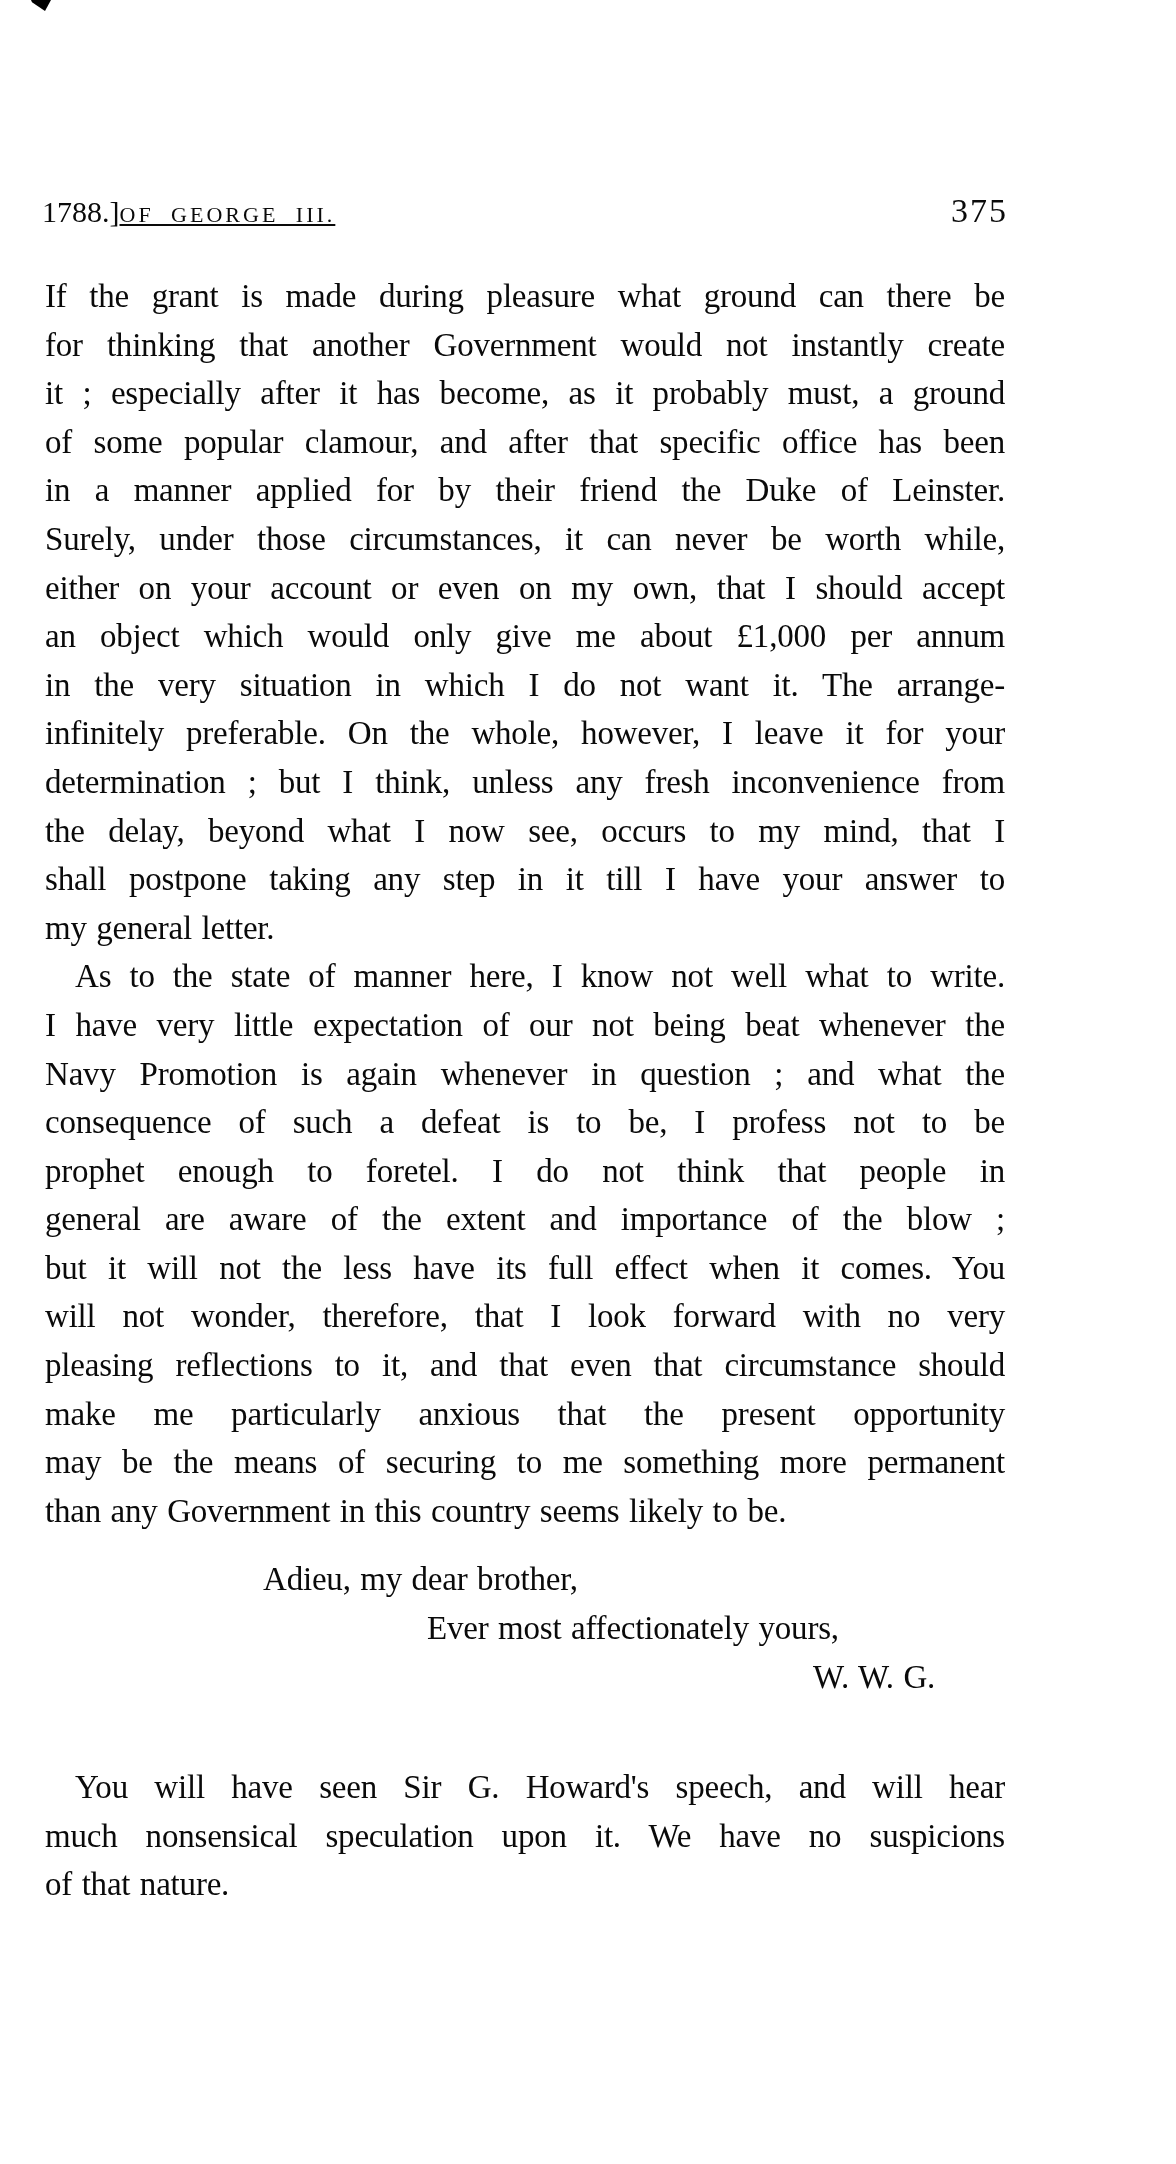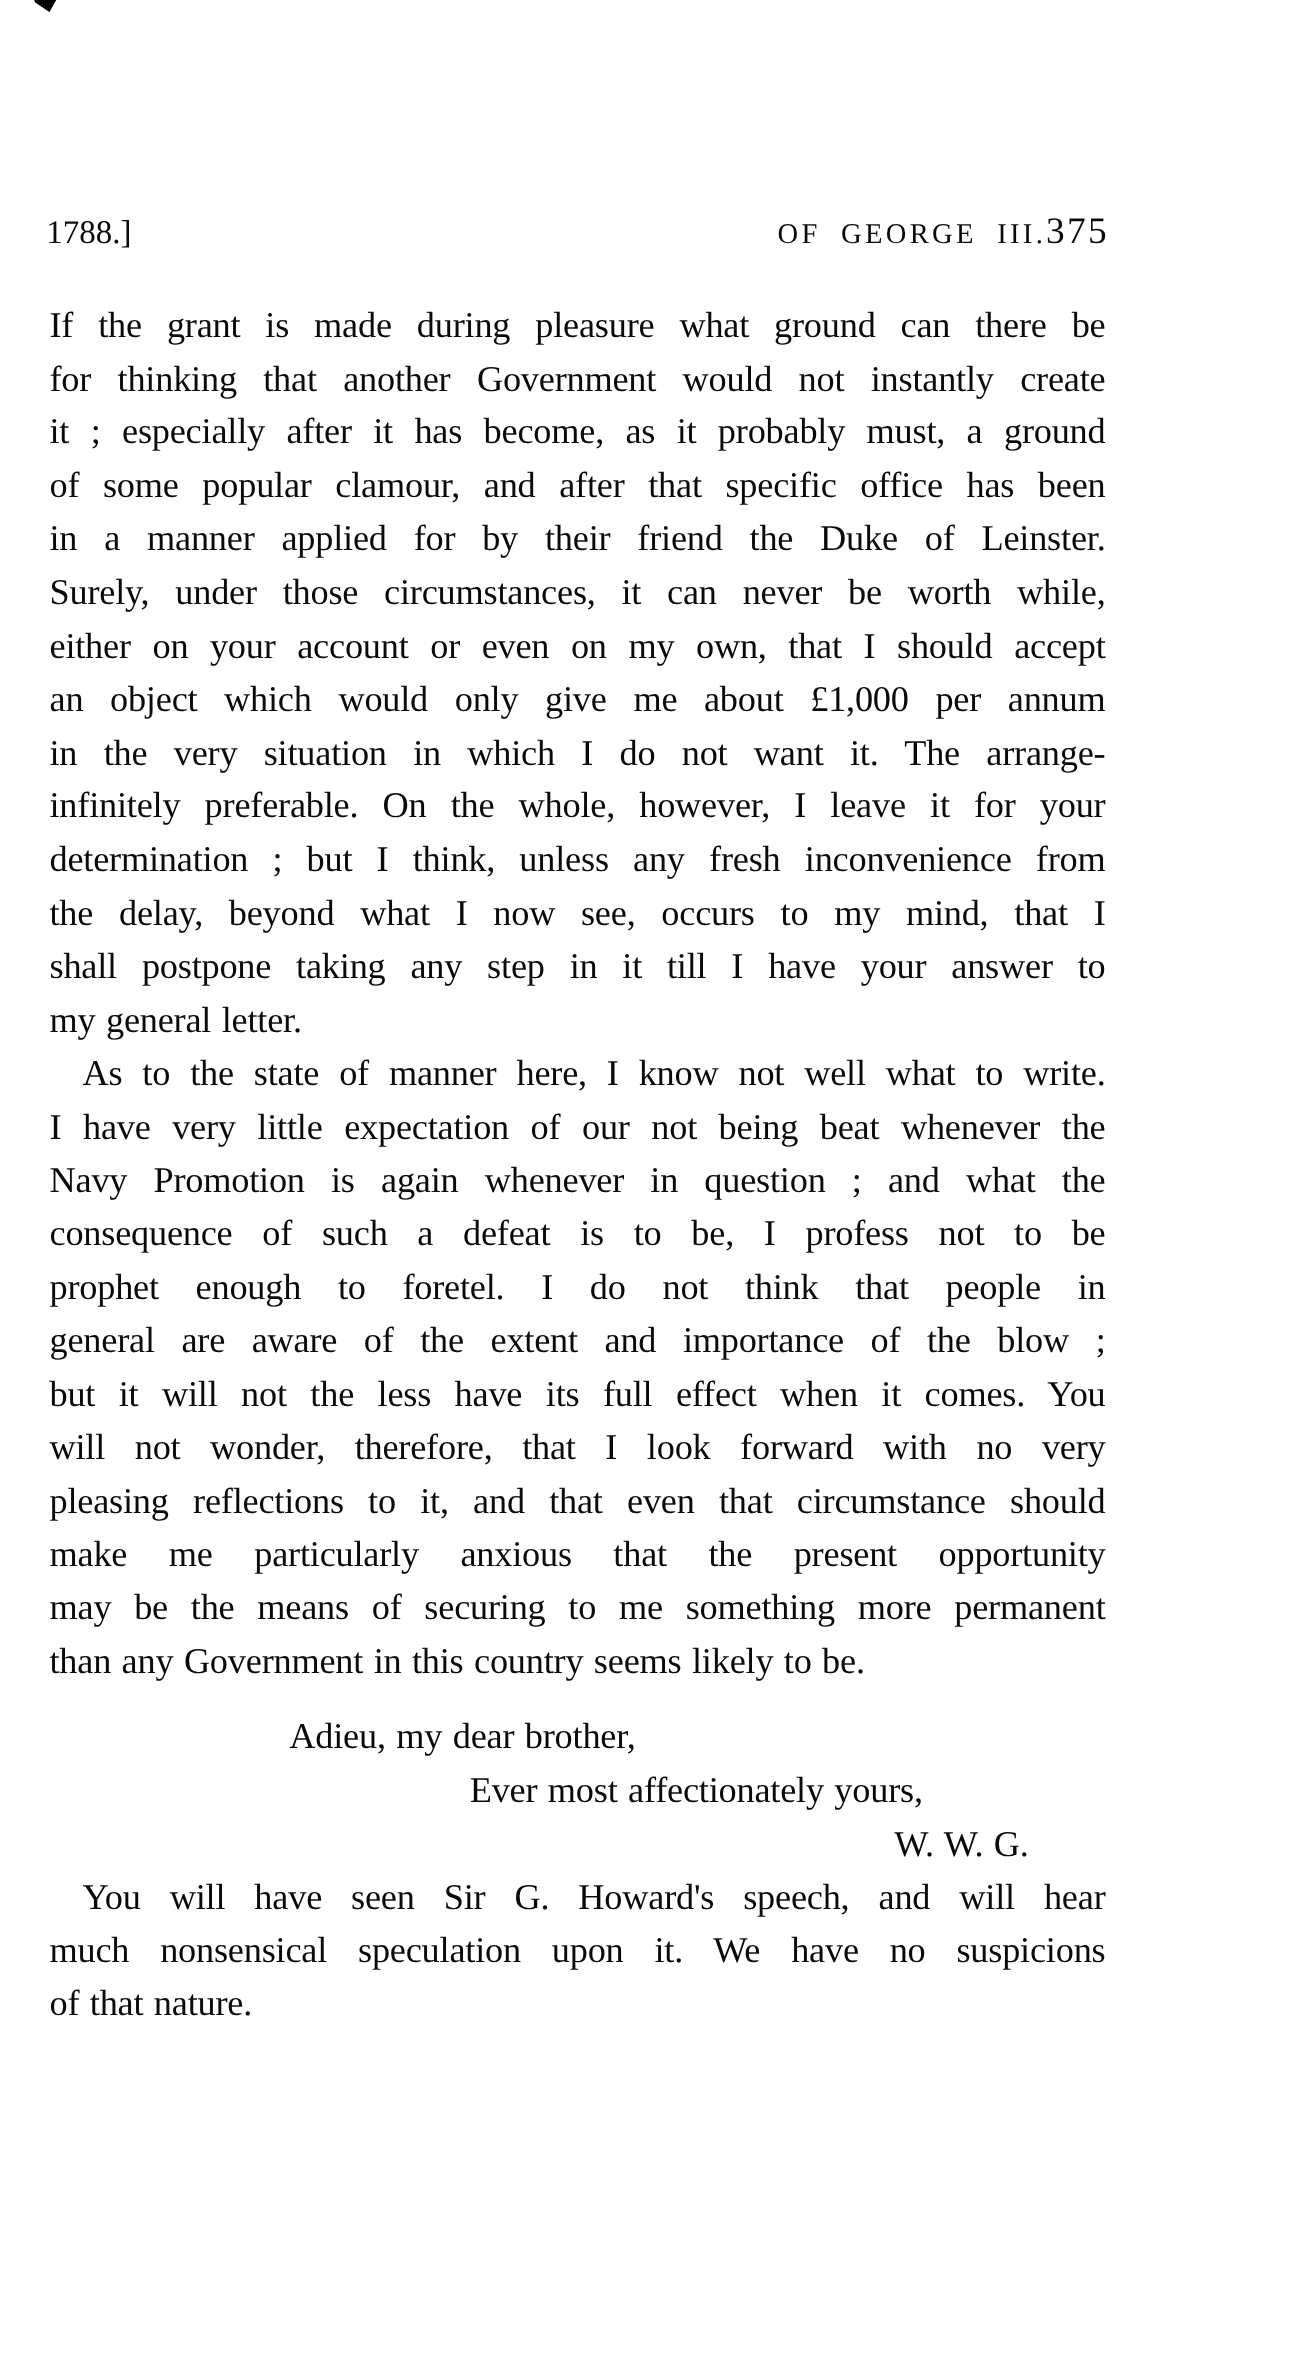--- a/index.html
+++ b/index.html
@@ -34,24 +34,25 @@
     width: 966px;
     display: flex;
     align-items: baseline;
   }
   #head-year {
     font-size: 30px;
     flex: 0 0 auto;
   }
   #head-title {
     flex: 1 1 auto;
-    text-align: right;
-    font-size: 26px;
+    text-align: left;
+    font-size: 22px;
     letter-spacing: 3px;
     word-spacing: 9px;
+    text-decoration: underline;
   }
   #head-page {
     flex: 0 0 auto;
     font-size: 34px;
     letter-spacing: 2px;
   }
   
   #letter-body {
     position: absolute;
     left: 45px;
@@ -68,20 +69,21 @@
   }
   .line.justify {
     white-space: normal;
     text-align: justify;
     text-align-last: justify;
   }
   #signature-block {
     margin-top: 20px;
   }
   #postscript-block {
+    margin-top: 62px;
   }
 </style>
 </head>
 <body>
 
 <div id="page">
 
   <div id="corner-mark"></div>
 
   <div id="running-head">

